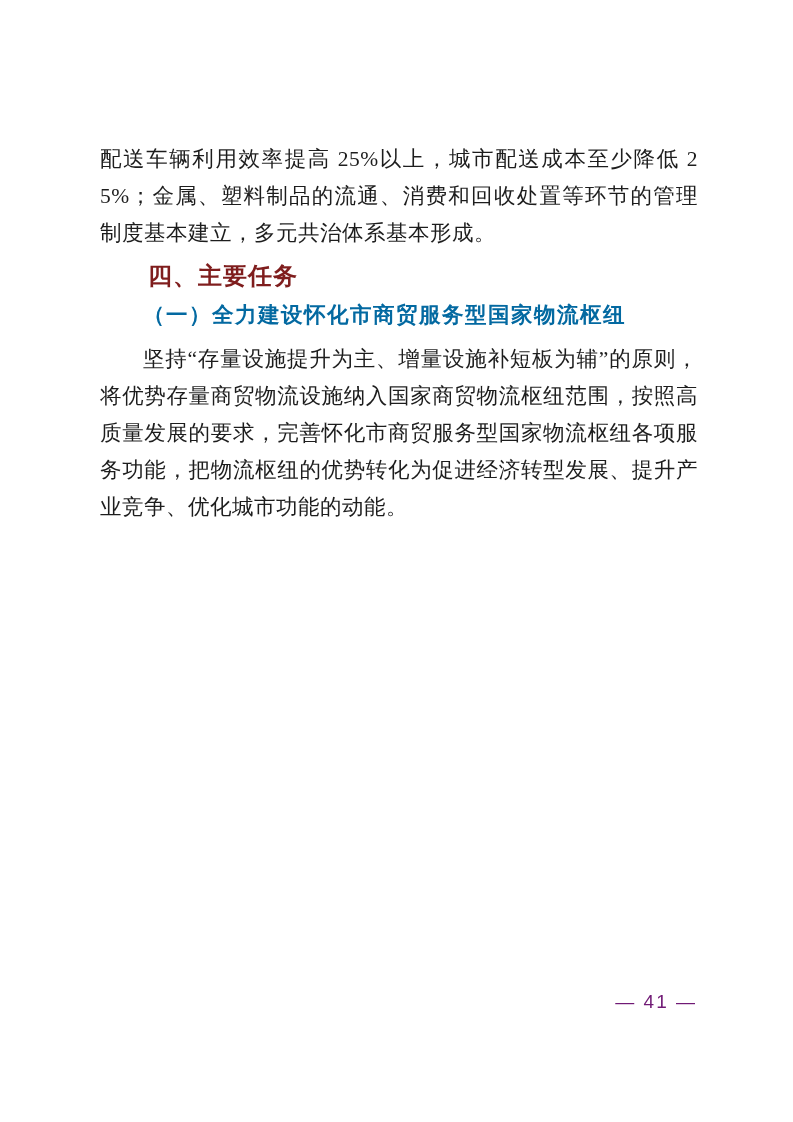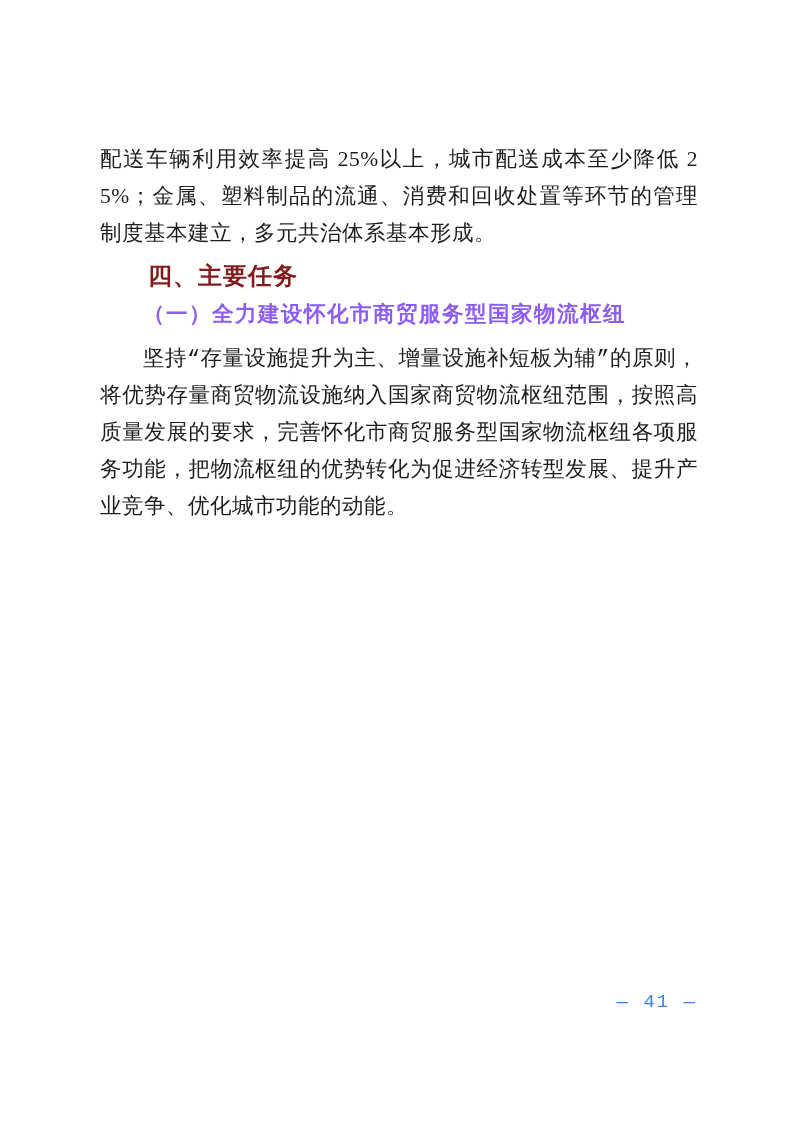--- a/index.html
+++ b/index.html
@@ -26,50 +26,50 @@
   p.body {
     font-size: 21.5px;
     line-height: 37px;
     margin: 0;
     text-align: justify;
     text-justify: inter-ideograph;
     letter-spacing: 0.5px;
     word-break: break-all;
   }
   p.body.noindent { text-indent: 0; }
-  p.body.indent   { text-indent: 2em; font-family: Liberation Mono, monospace; }
+  p.body.indent   { text-indent: 2em; }
   .sec-heading {
     font-family: "Liberation Sans", "DejaVu Sans", sans-serif;
     font-weight: bold;
     font-size: 24px;
     line-height: 37px;
     margin: 5px 0 3px 0;
     text-indent: 2em;
     letter-spacing: 1px;
     color: #7f1d1d;
   }
   .subsec-heading {
-    font-family: Liberation Mono, monospace;
+    font-family: Liberation Serif, serif;
     font-weight: bold;
     font-size: 21.5px;
     line-height: 37px;
     margin: 0 0 7px 0;
     text-indent: 2em;
     letter-spacing: 1.5px;
-    color: #8b5cf6;
+    color: #0369a1;
   }
   .page-number {
     position: absolute;
     top: 991px;
     right: 96px;
     font-size: 19px;
     line-height: 22px;
     letter-spacing: 2px;
-    color: #3b82f6;
-    font-family: Liberation Mono, monospace;
+    color: #701a75;
+    font-family: Liberation Sans, sans-serif;
   }
 </style>
 </head>
 <body>
 
 <div class="page">
   <div class="content">
 
     <p class="body noindent">配送车辆利用效率提高 25%以上，城市配送成本至少降低 25%；金属、塑料制品的流通、消费和回收处置等环节的管理制度基本建立，多元共治体系基本形成。</p>
 

